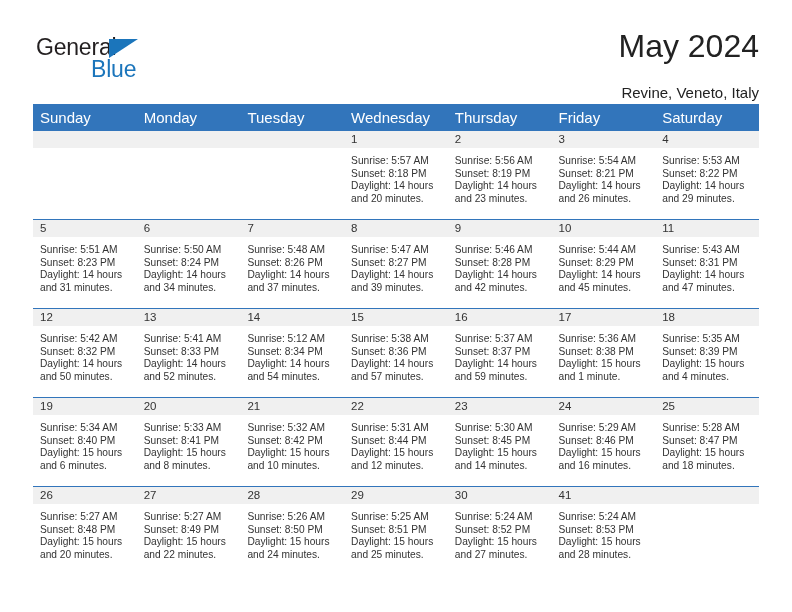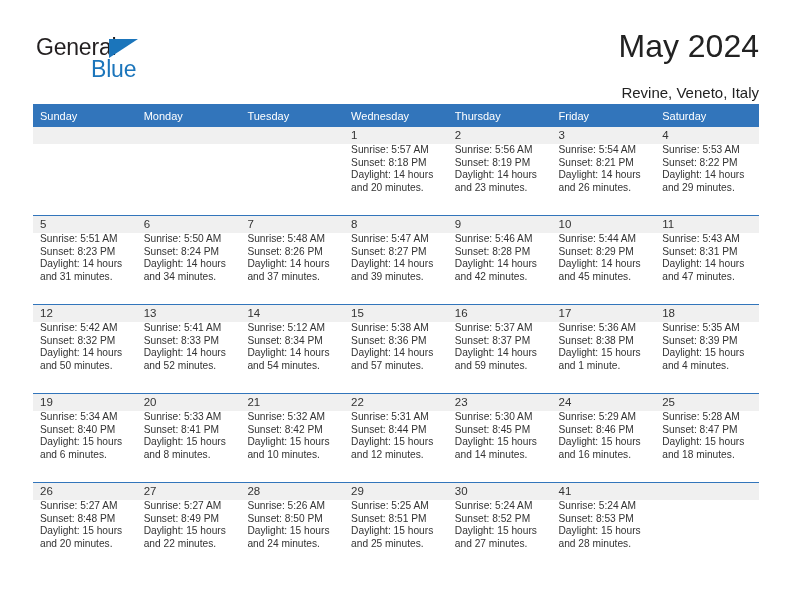--- a/index.html
+++ b/index.html
@@ -90,21 +90,21 @@
     position: absolute;
     left: 33px;
     top: 104px;
     width: 726px;
     border-collapse: collapse;
     table-layout: fixed;
   }
   .calendar th {
     background: #3275bb;
     color: #ffffff;
-    font-size: 11px;
+    font-size: 15px;
     font-weight: normal;
     text-align: left;
     padding: 5px 0 5px 7px;
     height: 13px;
     border: none;
   }
   .calendar td {
     vertical-align: top;
     padding: 0;
     border: none;
@@ -129,21 +129,21 @@
     line-height: 17px;
     padding-left: 7px;
     font-size: 11.5px;
     color: #333333;
     box-sizing: border-box;
   }
   .daycell.empty .daynum-band {
     background: #f0f0f0;
   }
   .details {
-    padding: 0 6px 0 7px;
+    padding: 7px 6px 0 7px;
     font-size: 10.2px;
     line-height: 12.6px;
     color: #333333;
   }
   .details .line {
     white-space: nowrap;
   }
   .details .daylight {
     white-space: normal;
   }

